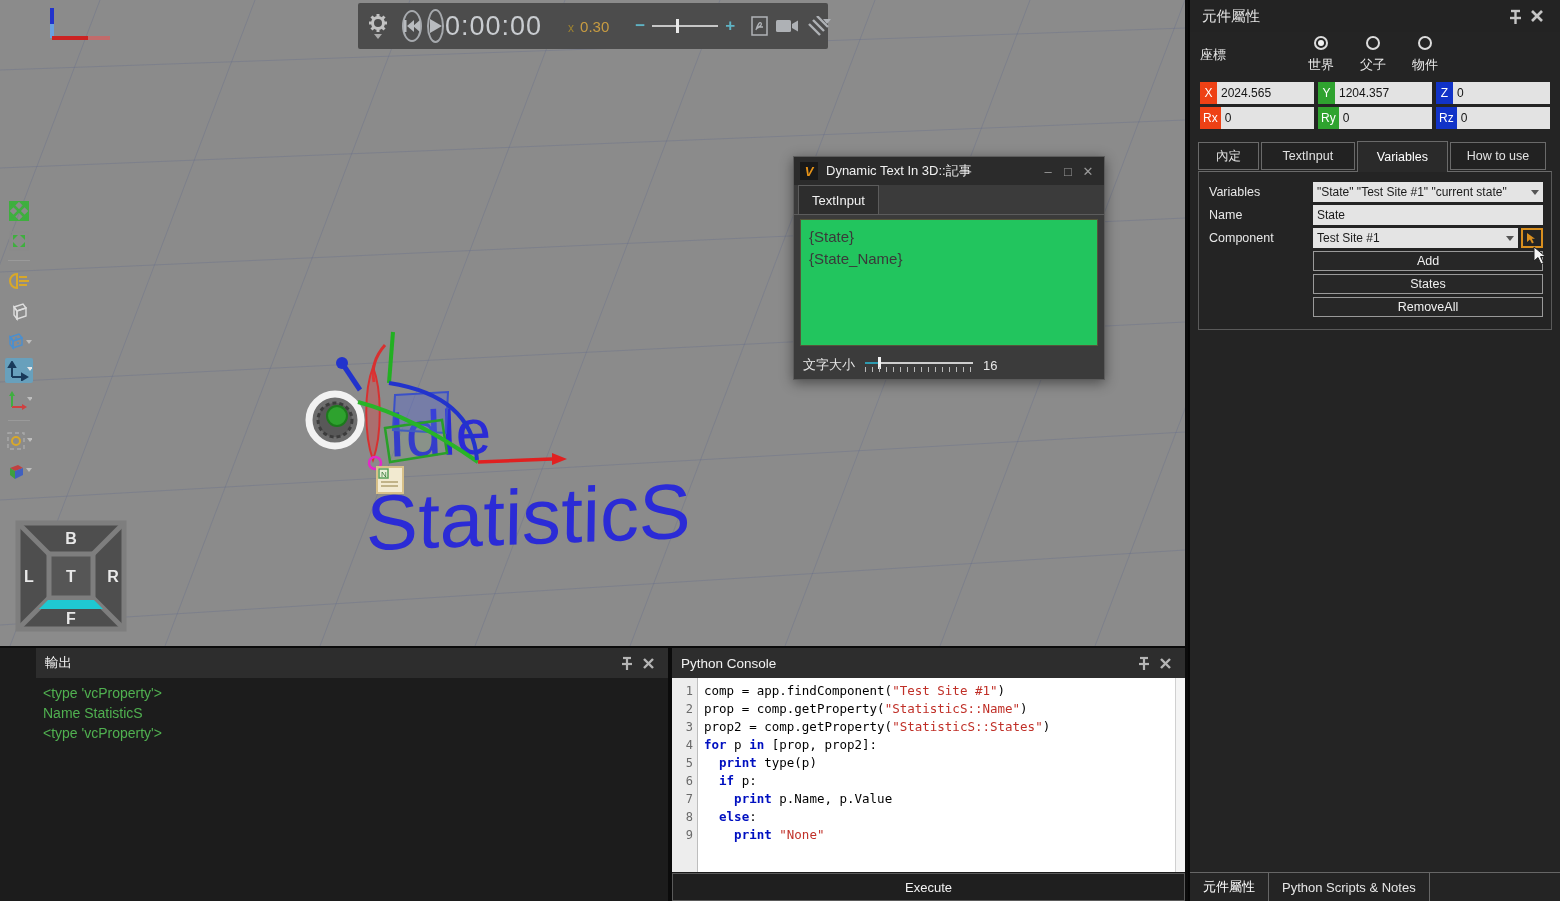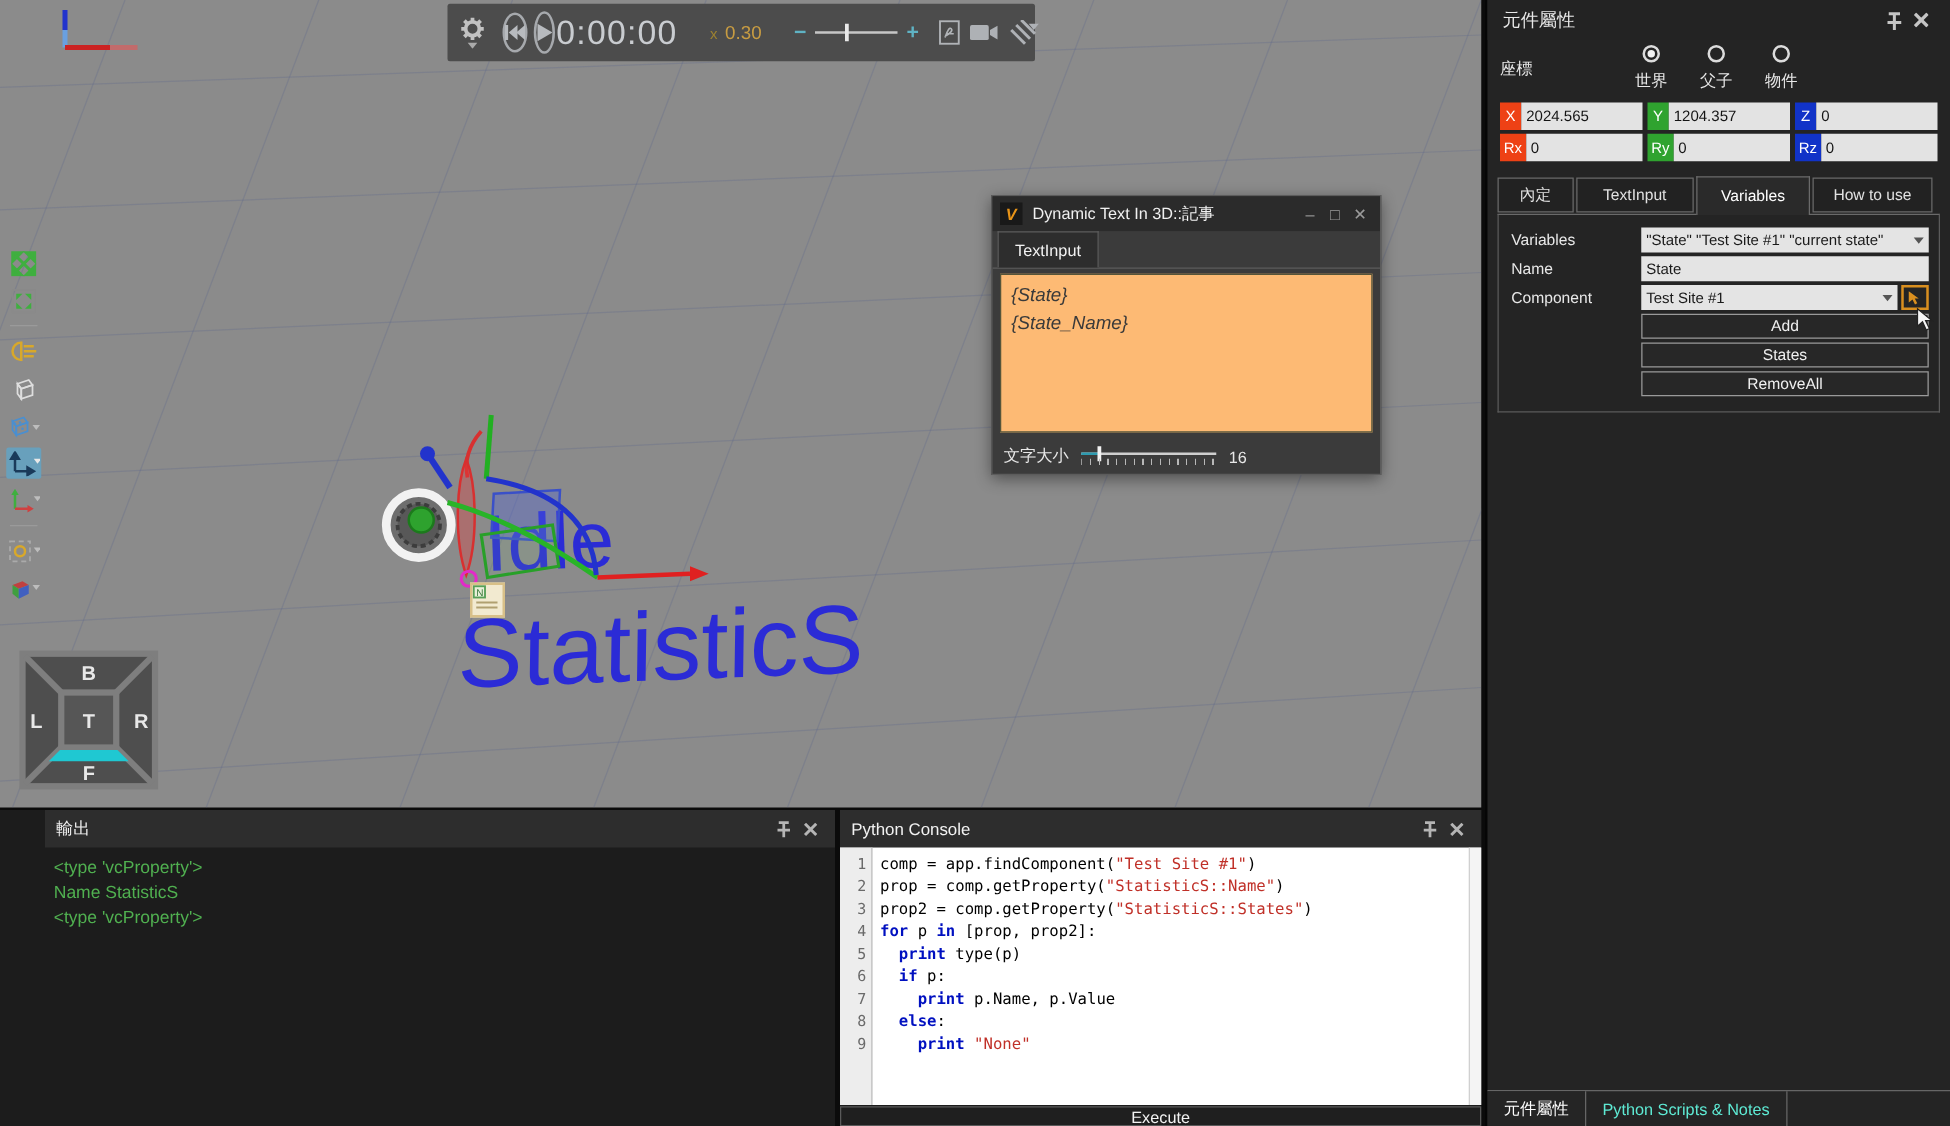--- a/index.html
+++ b/index.html
@@ -48,21 +48,21 @@
 
   
   #dialog { position:absolute; left:793px; top:156px; width:312px; height:224px; background:#3b3b3b; border:1px solid #5c5c5c; box-shadow:0 3px 12px rgba(0,0,0,.45); }
   #dialog-titlebar { height:28px; background:#2b2b2b; display:flex; align-items:center; padding:0 6px; }
   #dialog-logo { width:18px; height:18px; background:#191919; color:#e89418; font-weight:bold; font-style:italic; font-size:13px; display:flex; align-items:center; justify-content:center; }
   #dialog-title { color:#f0f0f0; font-size:13px; margin-left:8px; flex:1; }
   .dlg-btn { color:#9a9a9a; font-size:13px; width:20px; text-align:center; }
   #dialog-tabbar { height:30px; background:#3b3b3b; border-bottom:1px solid #5c5c5c; display:flex; align-items:flex-end; padding-left:4px; }
   #dialog-tab { height:29px; padding:0 13px; background:#2d2d2d; border:1px solid #5c5c5c; border-bottom:none; color:#f2f2f2; font-size:13px; display:flex; align-items:center; }
   #dialog-body { padding:4px 6px; }
-  #dialog-textarea { height:127px; background:#fdba74; border:1px solid #55553a; padding:6px 8px; color:#3a3a3a; font-size:15px; line-height:22px;font-style:italic; }
+  #dialog-textarea { height:127px; background:#22c55e; border:1px solid #55553a; padding:6px 8px; color:#3a3a3a; font-size:15px; line-height:22px; }
   #dialog-bottom { height:30px; display:flex; align-items:center; padding:0 9px; gap:10px; color:#e8e8e8; font-size:13px; }
   #dlg-slider { position:relative; width:108px; height:16px; }
   #dlg-slider .track { position:absolute; left:0; right:0; top:5px; height:2px; background:#cfcfcf; }
   #dlg-slider .fill { position:absolute; left:0; top:5px; width:14px; height:2px; background:#2e9bb0; }
   #dlg-slider .handle { position:absolute; left:13px; top:0; width:3px; height:12px; background:#f2f2f2; }
   #dlg-slider .ticks { position:absolute; left:0; right:0; top:10px; height:5px;
       background:repeating-linear-gradient(90deg,#b8b8b8 0 1px,transparent 1px 7px); }
 
   
   .panel-header { height:30px; background:#2d2d2d; display:flex; align-items:center; padding:0 9px; color:#f2f2f2; font-size:13.5px; }
@@ -71,21 +71,21 @@
 
   #output-panel { position:absolute; left:0; top:648px; width:668px; height:253px; background:#1c1c1c;padding-left:36px; }
   #output-body { padding:5px 7px; font-size:14px; line-height:20px; }
 
   #console-panel { position:absolute; left:672px; top:648px; width:513px; height:253px; background:#1c1c1c; display:flex; flex-direction:column; }
   #console-body { flex:1; background:#ffffff; display:flex; overflow:hidden; position:relative; }
   #console-gutter { width:26px; background:#ededed; border-right:1px solid #bdbdbd; padding:4px 4px 0 0; text-align:right;
                     font-family:"DejaVu Sans Mono","Liberation Mono",monospace; font-size:12px; line-height:18px; color:#6a6a6a; }
   #console-code { flex:1; padding:4px 0 0 6px; font-family:"DejaVu Sans Mono","Liberation Mono",monospace; font-size:12.5px; line-height:18px; color:#000; white-space:pre; }
   #console-scrollbar { position:absolute; right:0; top:0; bottom:0; width:10px; background:#f4f4f4; border-left:1px solid #d0d0d0; }
-  #execute-bar { height:16px; background:#1f1f1f; border:1px solid #5a5a5a; margin-top:1px; display:flex; align-items:center; justify-content:center; color:#f2f2f2; font-size:13px; }
+  #execute-bar { height:28px; background:#1f1f1f; border:1px solid #5a5a5a; margin-top:1px; display:flex; align-items:center; justify-content:center; color:#f2f2f2; font-size:13px; }
 
   
   #prop-panel { position:absolute; left:1188px; top:0; width:372px; height:901px; background:#242424; border-left:2px solid #060606; color:#e8e8e8; }
   #prop-header { height:32px; background:#232323; display:flex; align-items:center; padding:0 12px; font-size:14.5px; }
   #prop-header .spacer { flex:1; }
   #prop-name-row { display:flex; align-items:center; padding:8px 10px 4px 10px; }
   #prop-name { color:#3c7d99; font-size:17px; flex:1; }
   #coord-row { display:flex; align-items:center; padding:4px 10px 8px 10px; font-size:13px; }
   #coord-label { width:108px; }
   #coord-radios { display:flex; gap:26px; }
@@ -107,21 +107,21 @@
   .form-ctl { flex:1; height:20px; display:flex; align-items:center; }
   .dd { flex:1; height:20px; background:#e4e4e4; color:#1a1a1a; font-size:12px; display:flex; align-items:center; padding:0 4px; position:relative; }
   .dd .arrow { margin-left:auto; width:0; height:0; border-left:4px solid transparent; border-right:4px solid transparent; border-top:5px solid #555; }
   .txt { flex:1; height:20px; background:#e4e4e4; color:#1a1a1a; font-size:12px; display:flex; align-items:center; padding:0 4px; }
   #picker-btn { width:22px; height:20px; margin-left:3px; border:2px solid #d98f1f; display:flex; align-items:center; justify-content:center; }
   .prop-btn { height:20px; margin:3px 0 0 110px; border:1px solid #9a9a9a; background:#272727; color:#f0f0f0; font-size:12.5px;
               display:flex; align-items:center; justify-content:center; }
   #panel-bottom { position:absolute; left:0; right:0; bottom:0; height:29px; border-top:1px solid #666; display:flex; }
   .btab { padding:0 13px; display:flex; align-items:center; font-size:13px; border-right:1px solid #666; }
   .btab.active { background:#252525; color:#fff; }
-  .btab.inactive { color:#5eead4;text-align:right; }
+  .btab.inactive { color:#e5e5e5;text-align:right; }
 
   #mouse-cursor { position:absolute; left:1533px; top:246px; z-index:50; }
 
   .green-line { color:#50b050; }
 </style>
 </head>
 <body>
 
 <div id="root">
 

